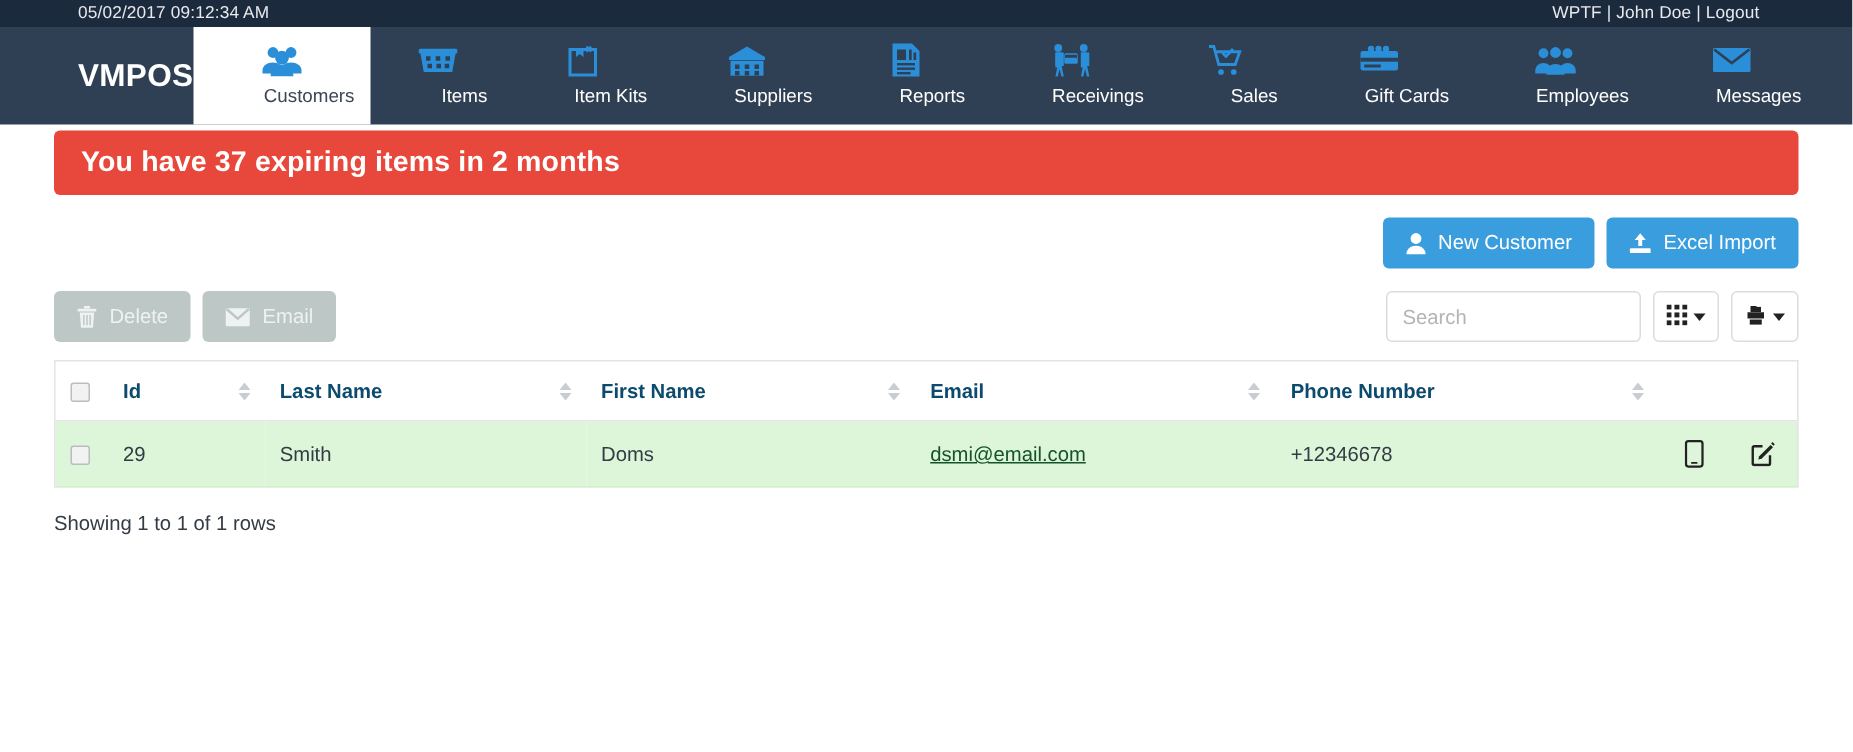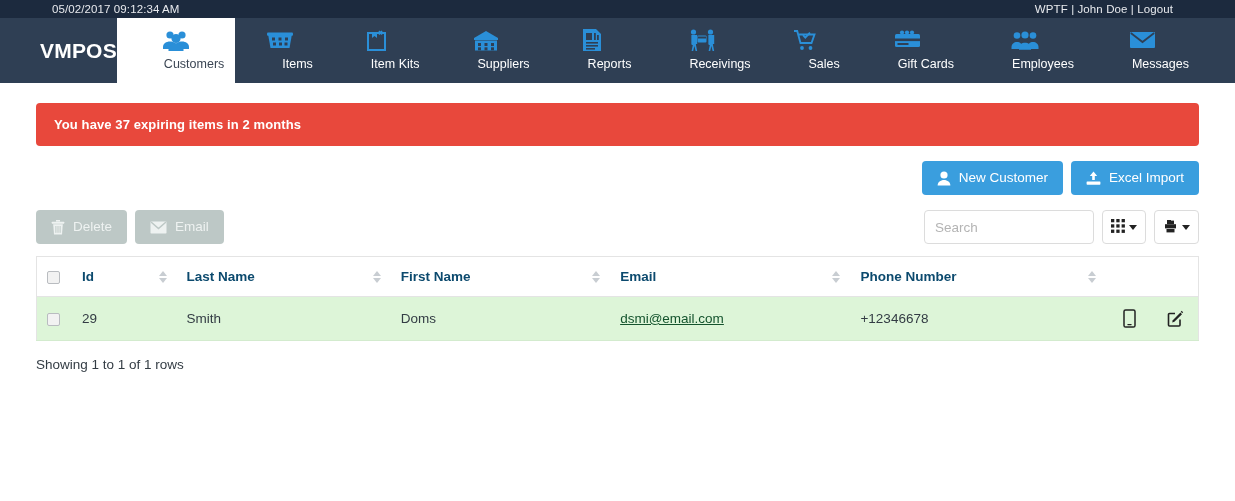--- a/index.html
+++ b/index.html
@@ -33,21 +33,21 @@
     display: flex;
     align-items: stretch;
     position: relative;
   }
   .brand {
     color: #ffffff;
     font-size: 21px;
     font-weight: bold;
     display: flex;
     align-items: center;
-    padding-left: 40px;
+    padding-left: 52px;
     letter-spacing: .2px;
     flex: 0 0 auto;
   }
   .nav-items {
     display: flex;
     align-items: stretch;
     margin-left: auto;
   }
   .nav-item {
     display: flex;
@@ -79,26 +79,26 @@
     background: #ffffff;
     color: #3b4654;
   }
 
   
   .content {
     padding: 0 36px;
     position: relative;
   }
   .alert {
-    margin-top: 20px;
+    margin-top: 4px;
     background: #e8483c;
     color: #ffffff;
     border-radius: 4px;
     padding: 14px 18px;
-    font-size: 13px;
+    font-size: 19px;
     font-weight: bold;
     height: 43px;
     display: flex;
     align-items: center;
     letter-spacing: .1px;
   }
 
   .action-row {
     display: flex;
     justify-content: flex-end;

